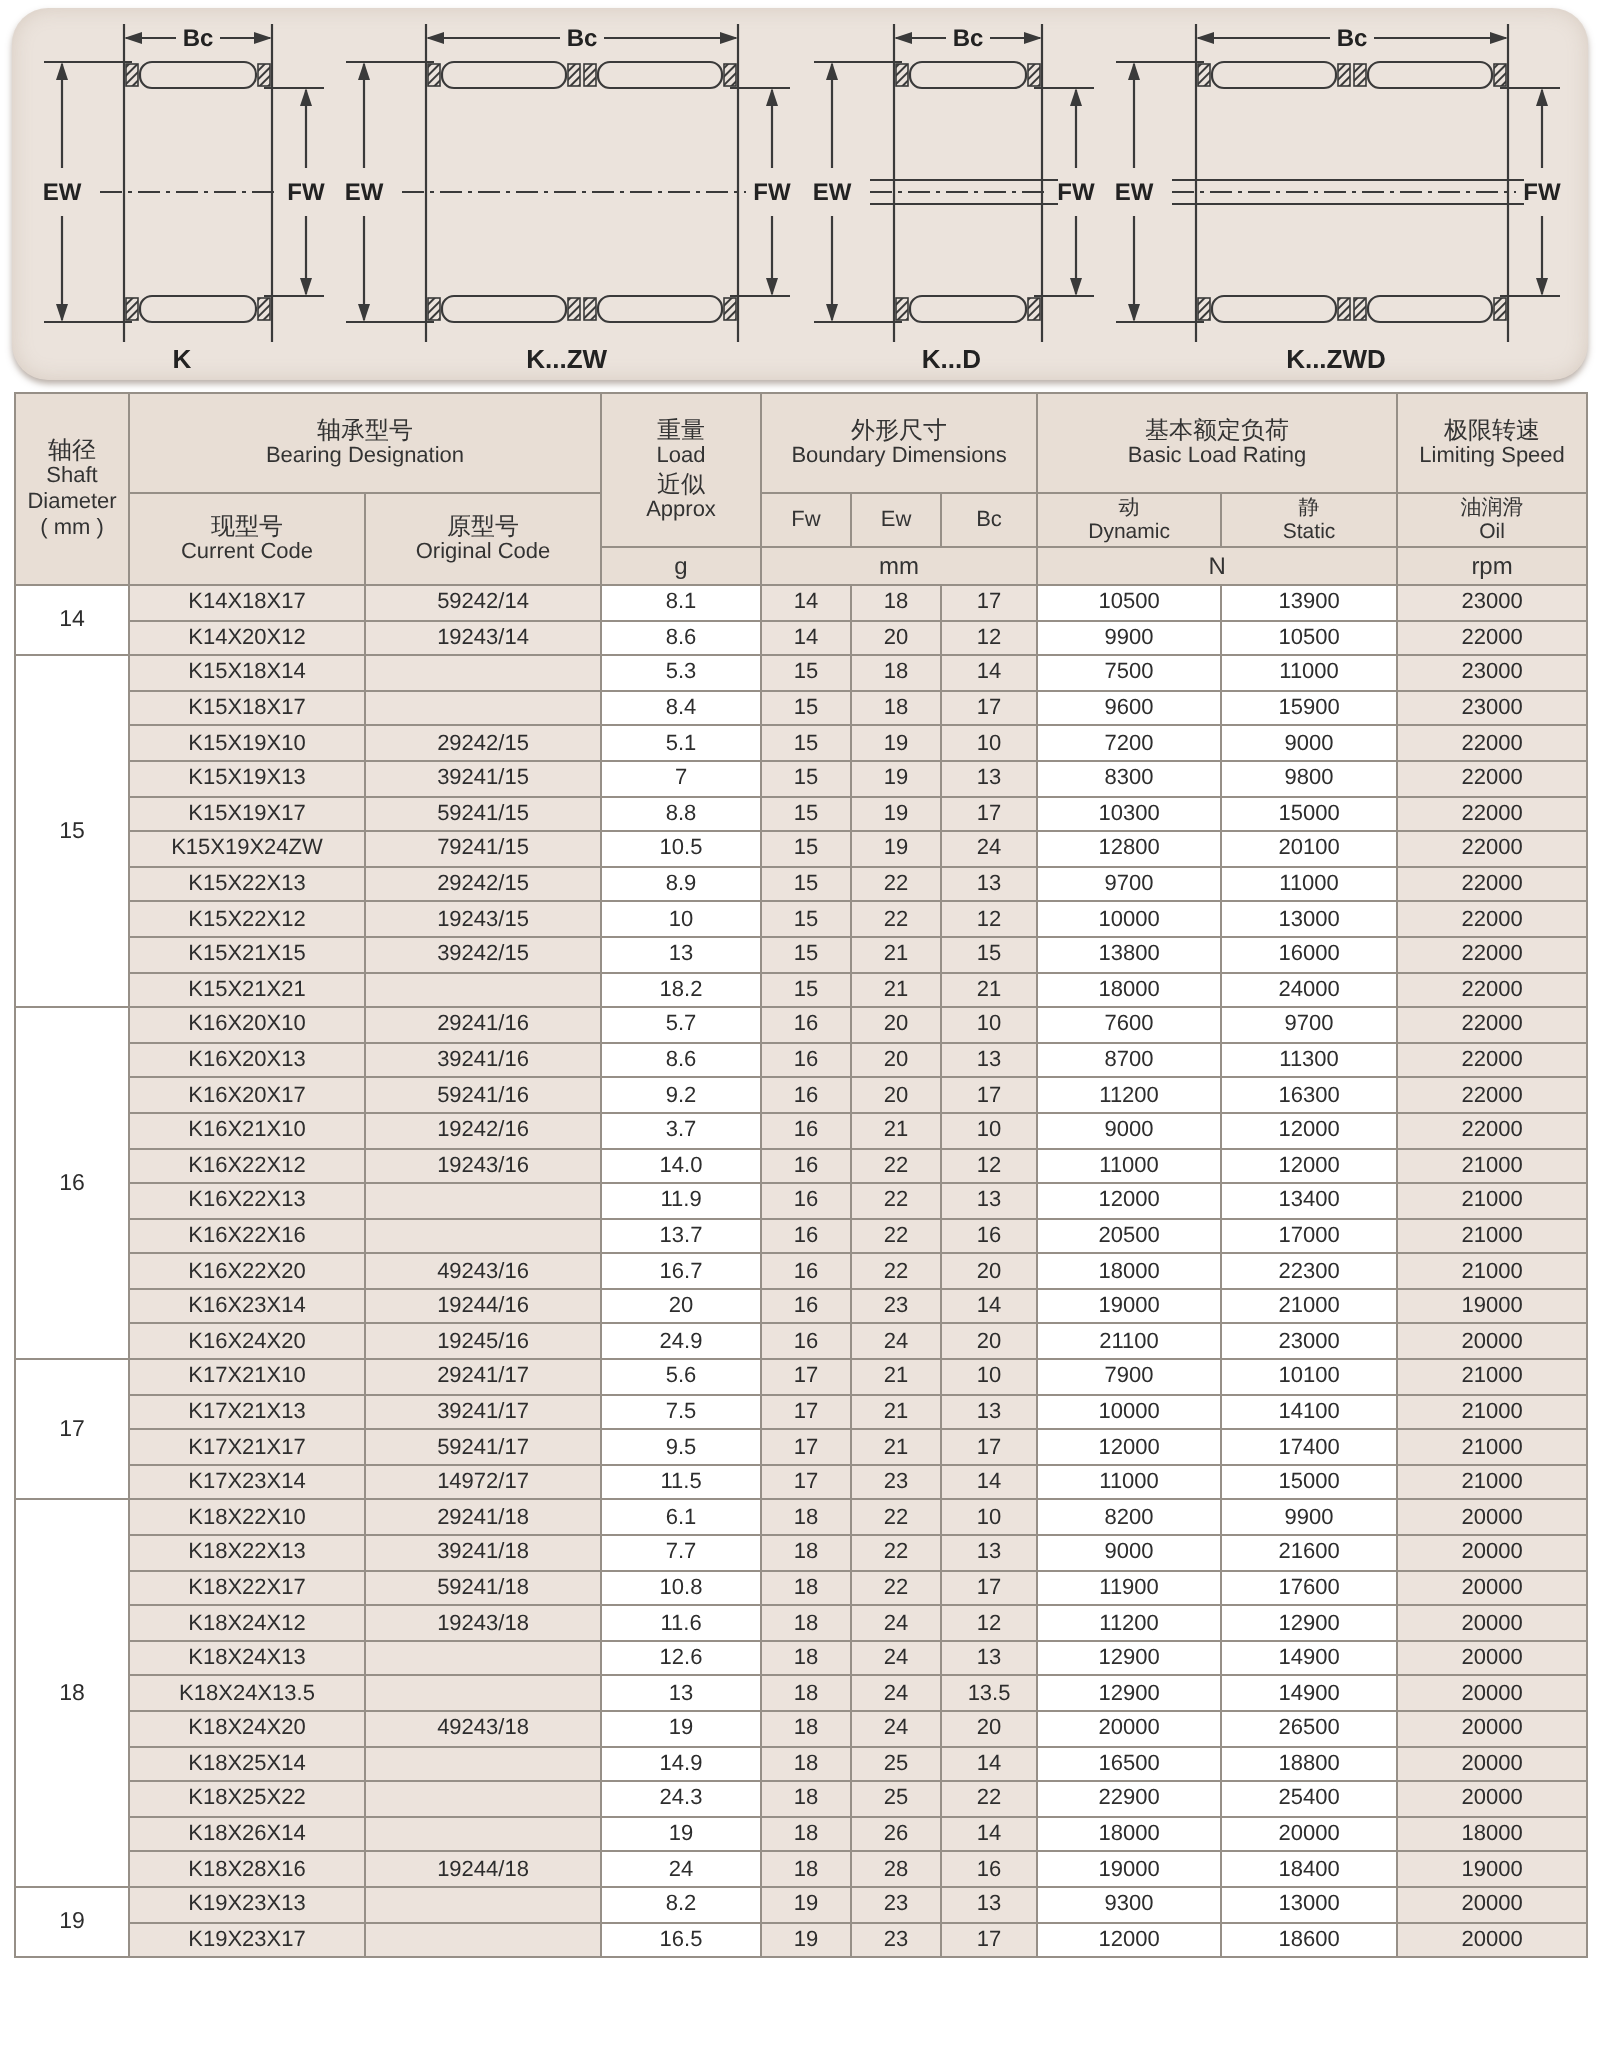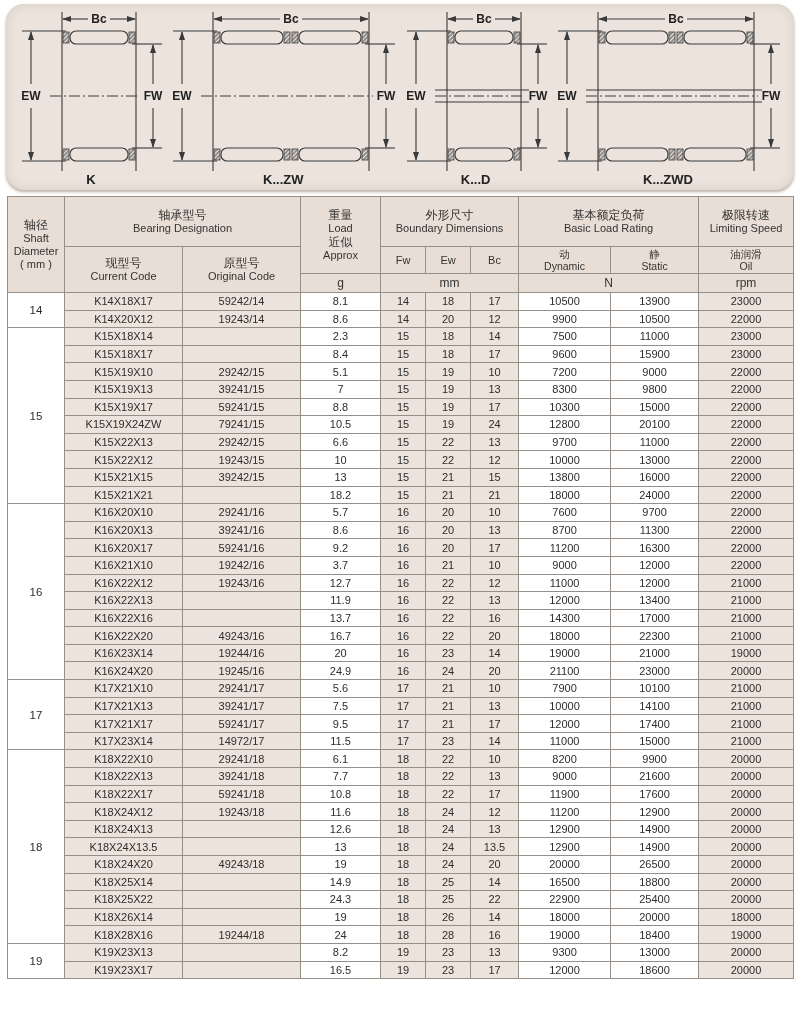--- a/index.html
+++ b/index.html
@@ -311,21 +311,21 @@
         <td class="c-ew">20</td>
         <td class="c-bc">12</td>
         <td class="c-dyn">9900</td>
         <td class="c-stat">10500</td>
         <td class="c-oil">22000</td>
       </tr>
       <tr>
         <td class="c-shaft" rowspan="10">15</td>
         <td class="c-current">K15X18X14</td>
         <td class="c-original"></td>
-        <td class="c-mass">2.3</td>
+        <td class="c-mass">5.3</td>
         <td class="c-fw">15</td>
         <td class="c-ew">18</td>
         <td class="c-bc">14</td>
         <td class="c-dyn">7500</td>
         <td class="c-stat">11000</td>
         <td class="c-oil">23000</td>
       </tr>
       <tr>
         <td class="c-current">K15X18X17</td>
         <td class="c-original"></td>
@@ -377,21 +377,21 @@
         <td class="c-fw">15</td>
         <td class="c-ew">19</td>
         <td class="c-bc">24</td>
         <td class="c-dyn">12800</td>
         <td class="c-stat">20100</td>
         <td class="c-oil">22000</td>
       </tr>
       <tr>
         <td class="c-current">K15X22X13</td>
         <td class="c-original">29242/15</td>
-        <td class="c-mass">6.6</td>
+        <td class="c-mass">8.9</td>
         <td class="c-fw">15</td>
         <td class="c-ew">22</td>
         <td class="c-bc">13</td>
         <td class="c-dyn">9700</td>
         <td class="c-stat">11000</td>
         <td class="c-oil">22000</td>
       </tr>
       <tr>
         <td class="c-current">K15X22X12</td>
         <td class="c-original">19243/15</td>
@@ -466,21 +466,21 @@
         <td class="c-fw">16</td>
         <td class="c-ew">21</td>
         <td class="c-bc">10</td>
         <td class="c-dyn">9000</td>
         <td class="c-stat">12000</td>
         <td class="c-oil">22000</td>
       </tr>
       <tr>
         <td class="c-current">K16X22X12</td>
         <td class="c-original">19243/16</td>
-        <td class="c-mass">12.7</td>
+        <td class="c-mass">14.0</td>
         <td class="c-fw">16</td>
         <td class="c-ew">22</td>
         <td class="c-bc">12</td>
         <td class="c-dyn">11000</td>
         <td class="c-stat">12000</td>
         <td class="c-oil">21000</td>
       </tr>
       <tr>
         <td class="c-current">K16X22X13</td>
         <td class="c-original"></td>
@@ -492,21 +492,21 @@
         <td class="c-stat">13400</td>
         <td class="c-oil">21000</td>
       </tr>
       <tr>
         <td class="c-current">K16X22X16</td>
         <td class="c-original"></td>
         <td class="c-mass">13.7</td>
         <td class="c-fw">16</td>
         <td class="c-ew">22</td>
         <td class="c-bc">16</td>
-        <td class="c-dyn">14300</td>
+        <td class="c-dyn">20500</td>
         <td class="c-stat">17000</td>
         <td class="c-oil">21000</td>
       </tr>
       <tr>
         <td class="c-current">K16X22X20</td>
         <td class="c-original">49243/16</td>
         <td class="c-mass">16.7</td>
         <td class="c-fw">16</td>
         <td class="c-ew">22</td>
         <td class="c-bc">20</td>

